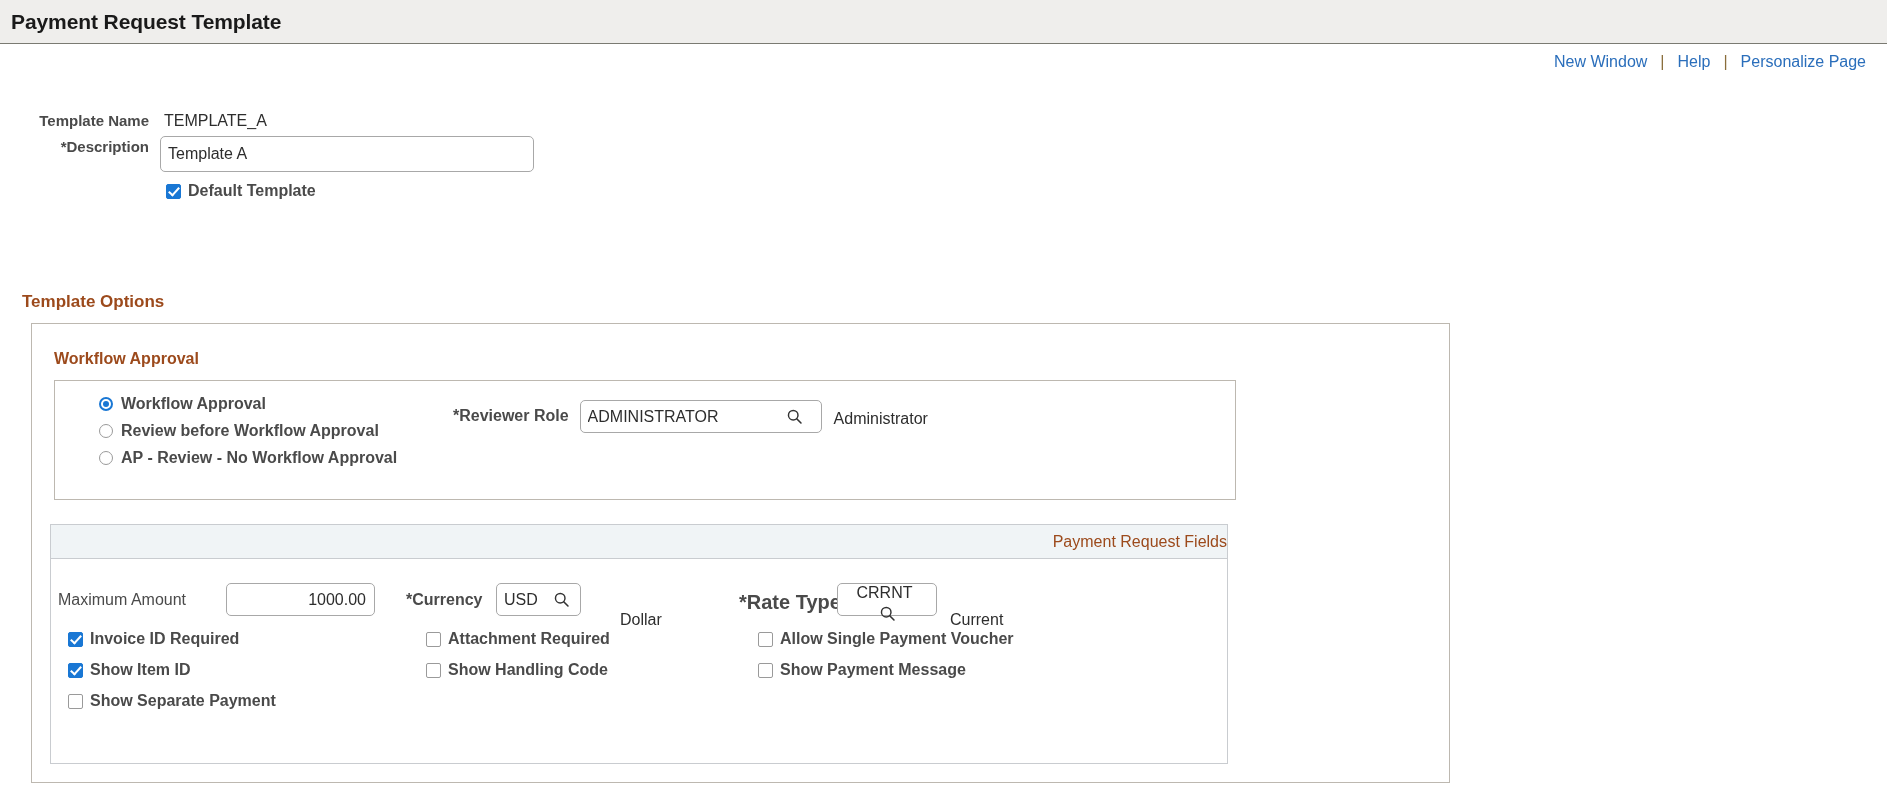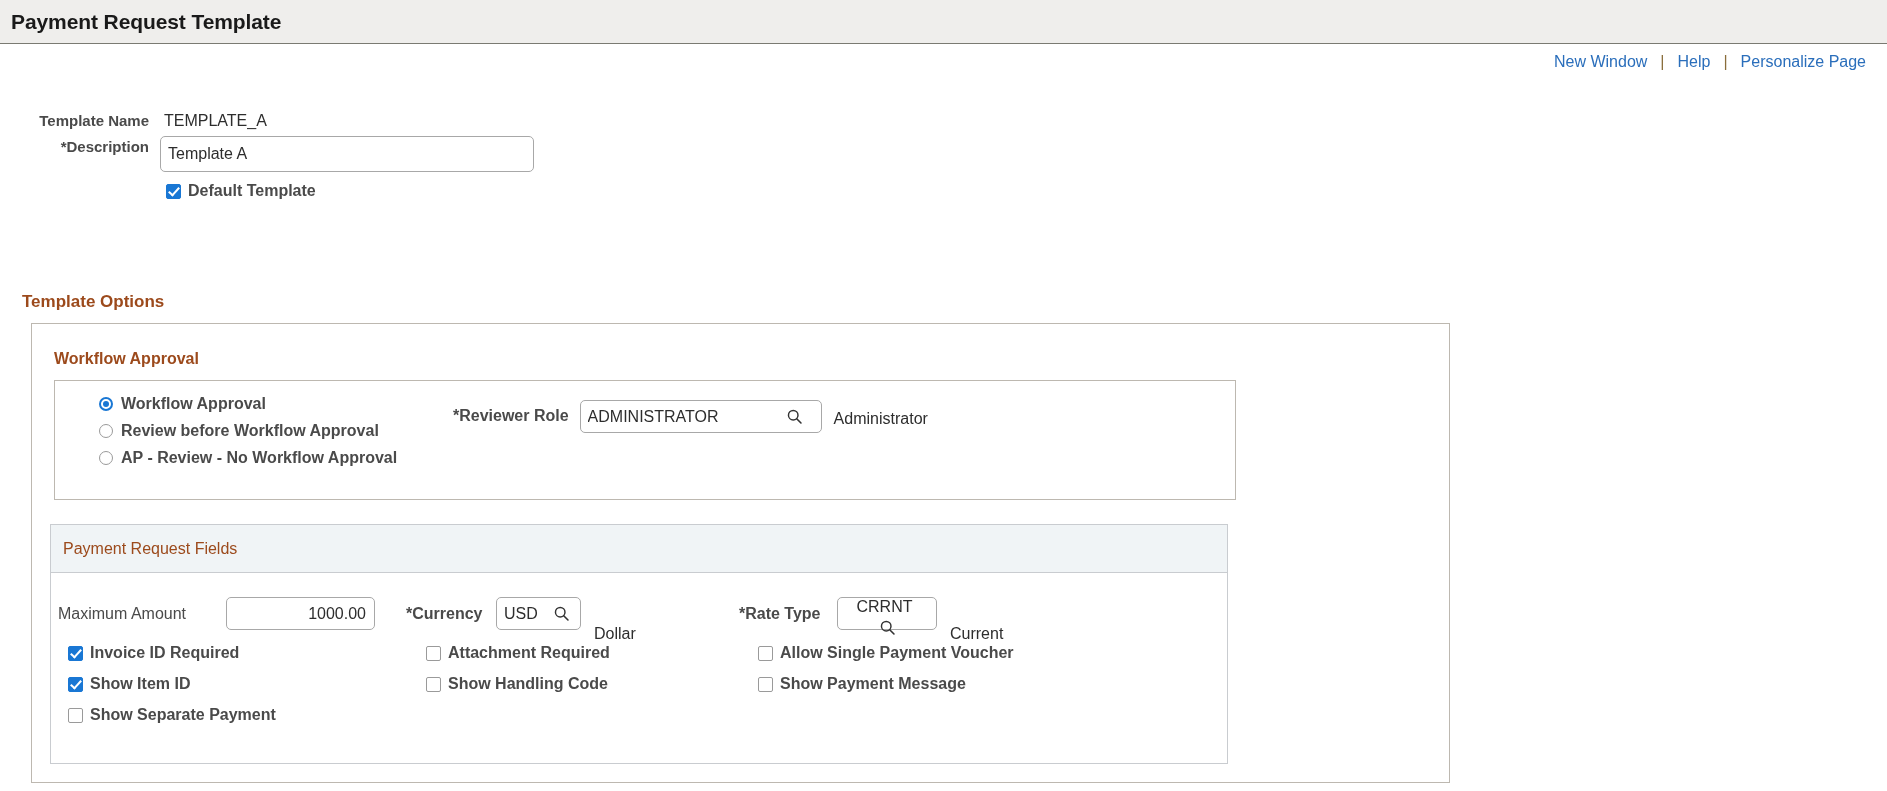--- a/index.html
+++ b/index.html
@@ -285,27 +285,28 @@
     position: absolute;
     left: 18px;
     top: 200px;
     width: 1178px;
     height: 240px;
     border: 1px solid #c9ccd0;
     box-sizing: border-box;
     background: #ffffff;
   }
   .prf-header {
-    height: 48px;
+    height: 34px;
     background: #f0f4f6;
     border-bottom: 1px solid #c9ccd0;
     display: flex;
     align-items: center;
     padding-left: 12px;
     box-sizing: border-box;
+    justify-content: flex-end;
   }
   .prf-header-title {
     font-size: 16px;
     color: #9c4a1c;
   }
   .prf-body {
     position: relative;
     height: 204px;
   }
 
@@ -330,27 +331,27 @@
   .cur-label {
     position: absolute;
     left: 355px;
     top: 32px;
     font-size: 16px;
     font-weight: bold;
     color: #4a4a4a;
     white-space: nowrap;
   }
   .cur-lookup { position: absolute; left: 445px; top: 24px; }
-  .cur-desc { position: absolute; left: 543px; top: 52px; }
+  .cur-desc { position: absolute; left: 569px; top: 52px; }
 
   .rate-label {
     position: absolute;
     left: 688px;
     top: 32px;
-    font-size: 16px;
+    font-size: 20px;
     font-weight: bold;
     color: #4a4a4a;
     white-space: nowrap;
   }
   .rate-lookup { position: absolute; left: 786px; top: 24px; flex-direction: column; }
   .rate-desc { position: absolute; left: 899px; top: 52px; }
 
   .cb-c1 { position: absolute; left: 17px; }
   .cb-c2 { position: absolute; left: 375px; }
   .cb-c3 { position: absolute; left: 707px; }

